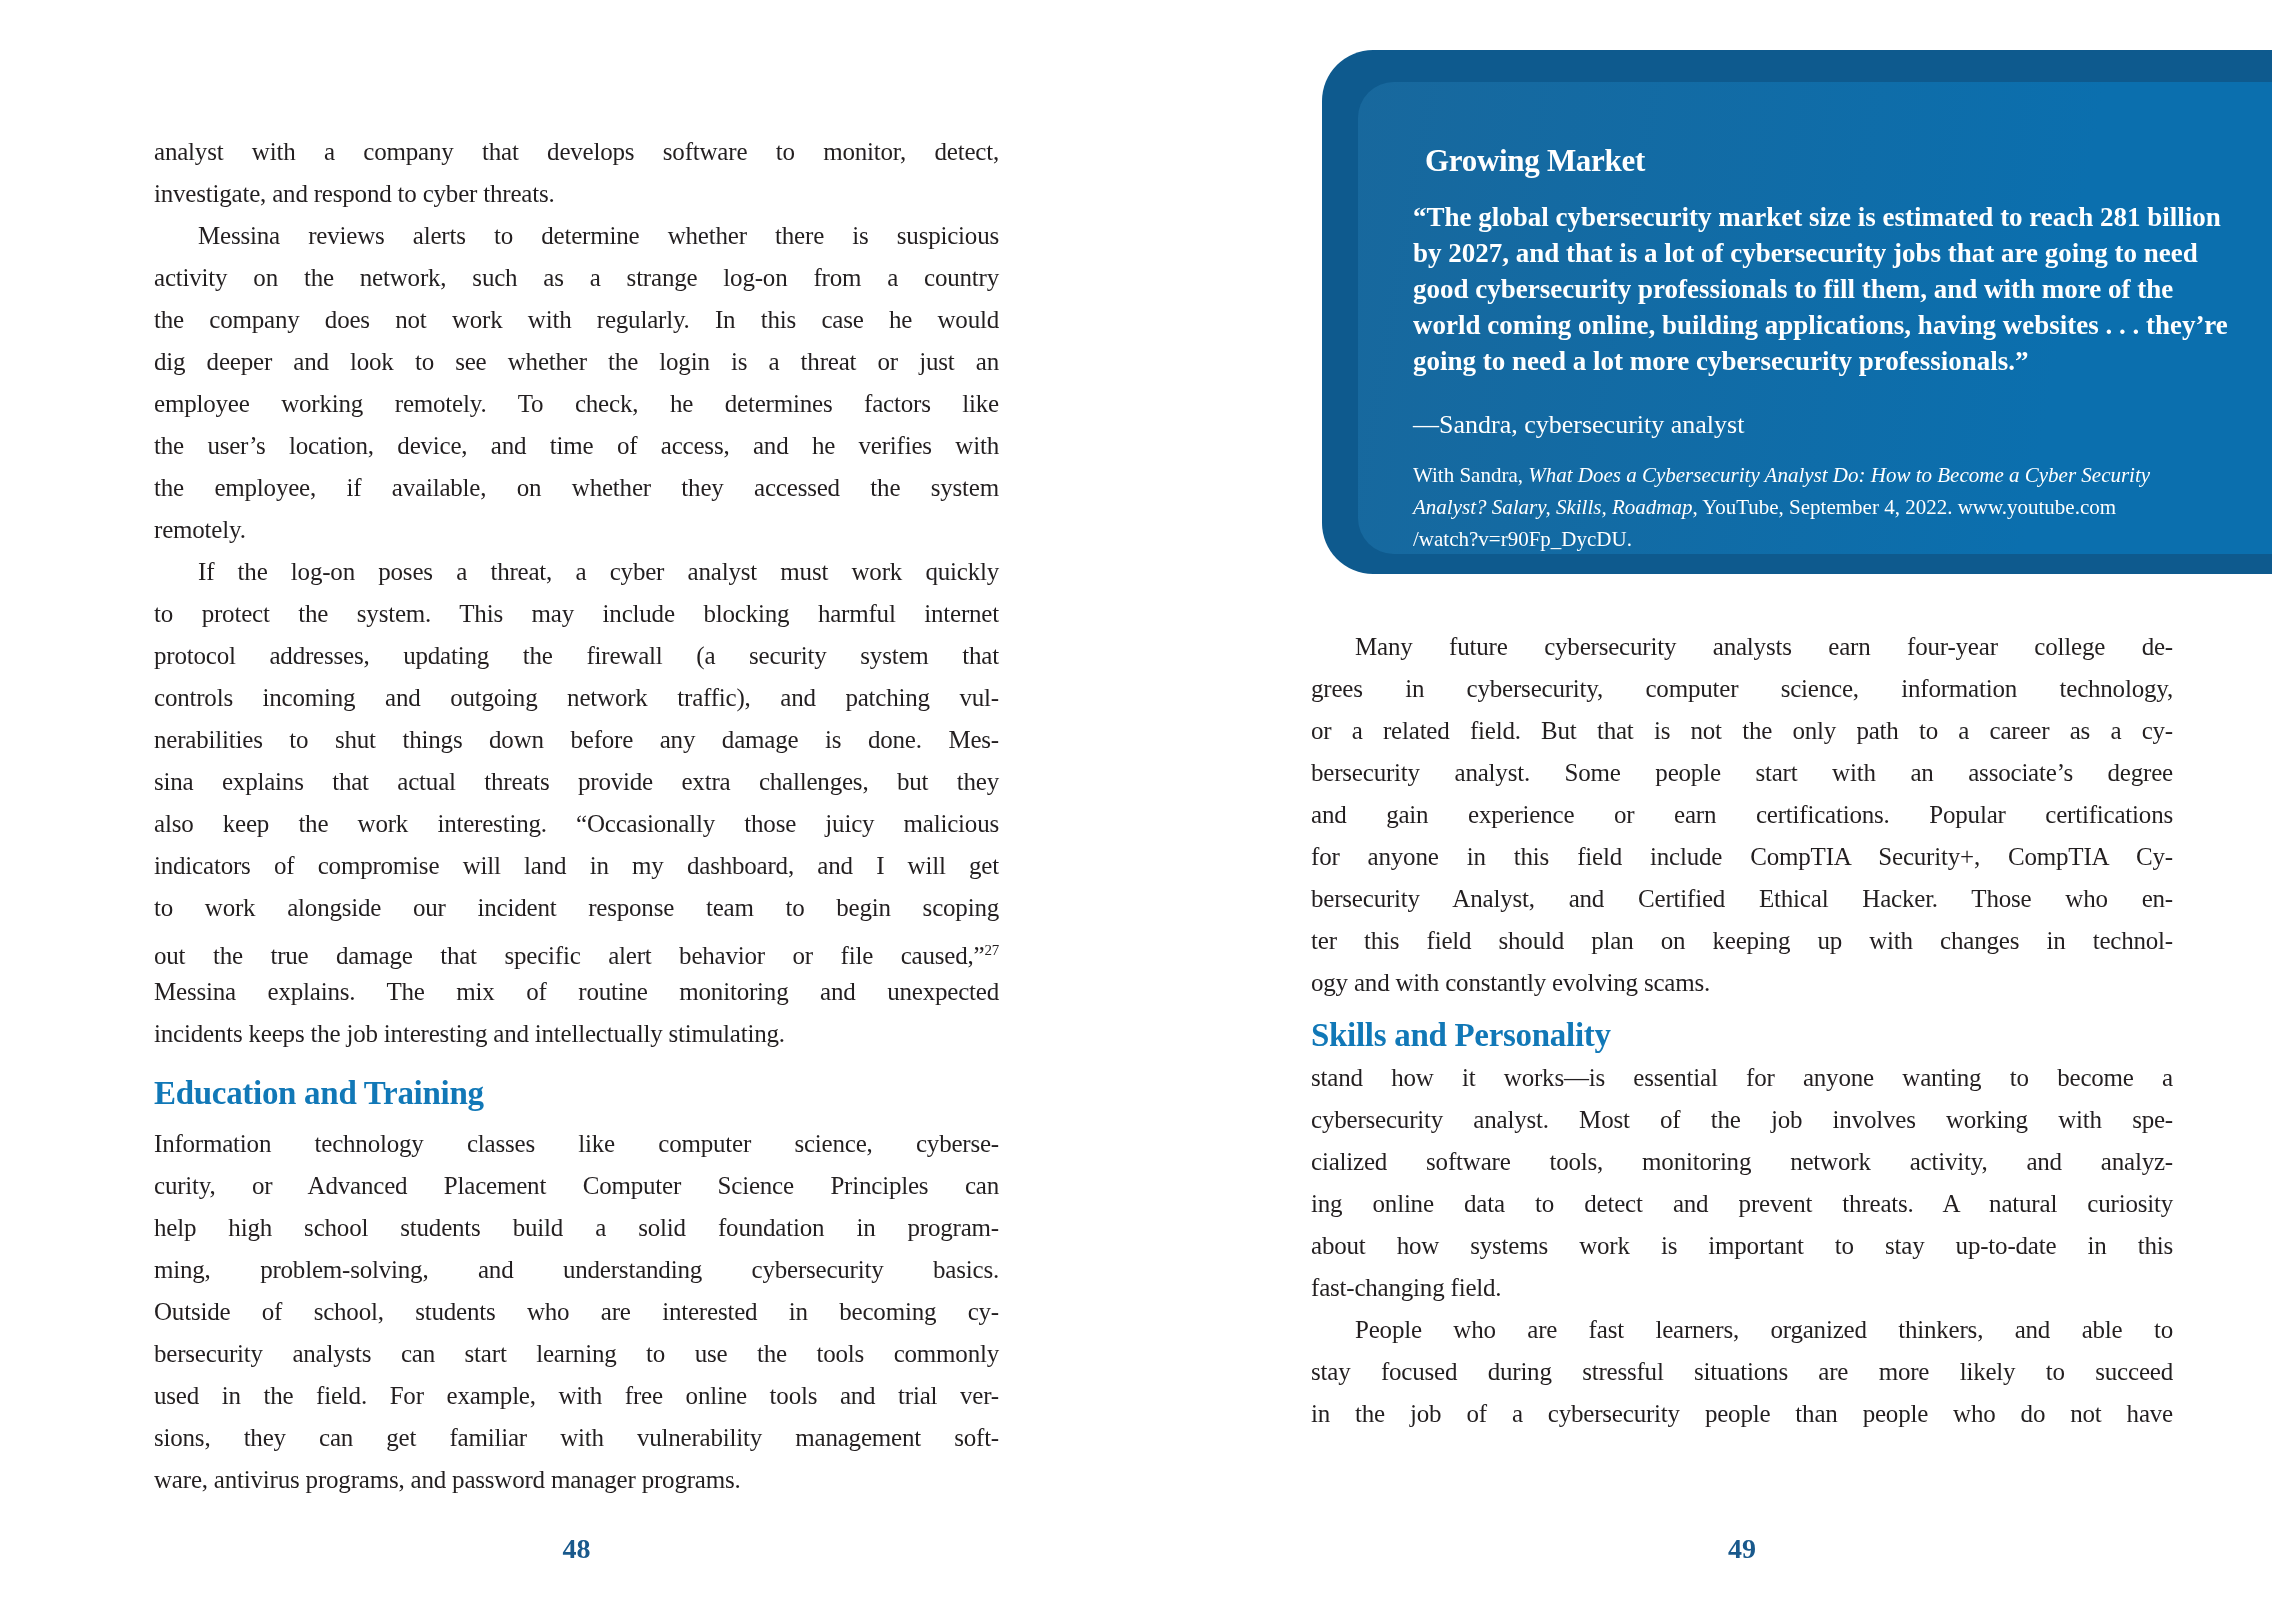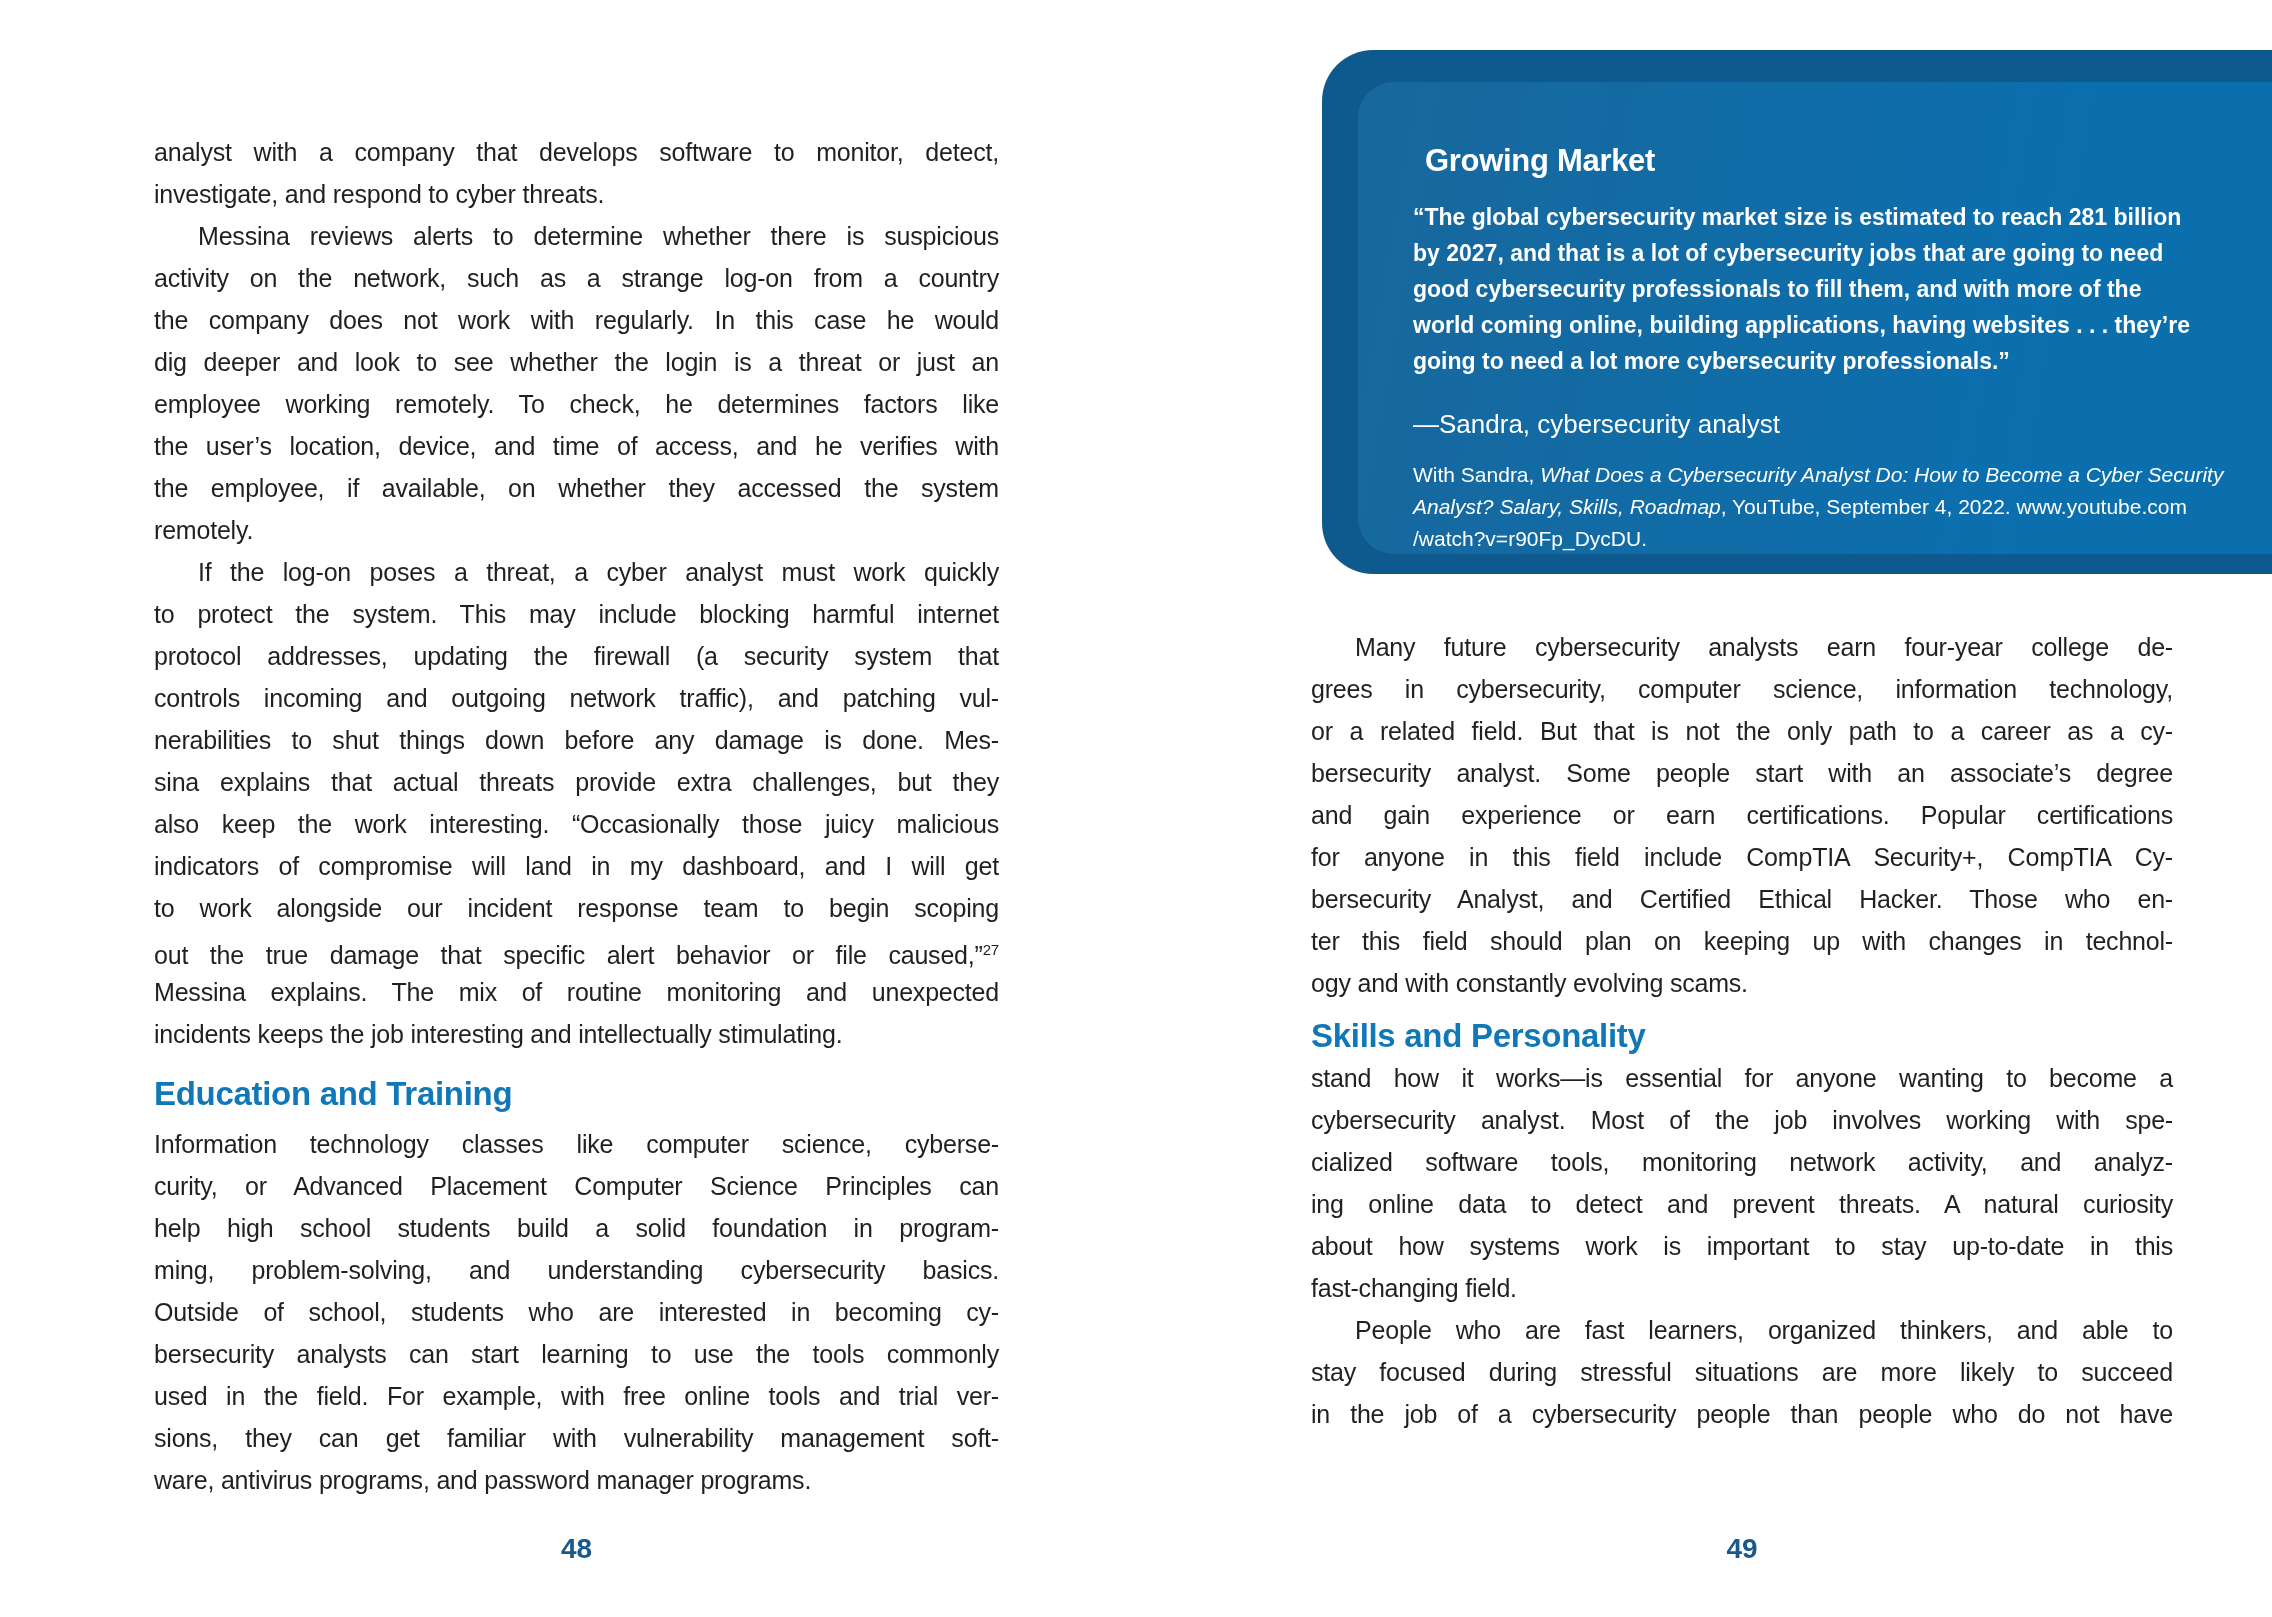--- a/index.html
+++ b/index.html
@@ -1,21 +1,21 @@
 <!DOCTYPE html>
 <html style="--heading-blue: #1178b7; --page-number-blue: #19598c; --body-text: #231f20; --aside-outer-blue: #0e5a8e; --aside-inner-blue-left: #18689d; --aside-inner-blue-right: #0b6fae; --aside-text: #ffffff;font-size:9.3px"><head>
 <meta charset="utf-8">
 <style>
   html,body { margin:0; padding:0; background:#ffffff; }
   .stage {
     position:relative;
     width:2273px; height:1617px;
     background:#ffffff;
     overflow:hidden;
-    font-family:Liberation Sans, sans-serif;
+    font-family:Liberation Serif, serif;
     color:var(--body-text,#231f20);
   }
   .col { position:absolute; }
   .col-left  { left:154px;  top:131px;  width:845px; }
   .col-right { left:1311px; top:626px; width:862px; }
   .para { margin:0; }
   .line {
     height:42px; line-height:42px;
     font-size:25px; letter-spacing:-0.2px;
     text-align:justify; text-align-last:justify; text-justify:inter-word;
@@ -45,21 +45,21 @@
   .callout-inner {
     position:absolute; left:36px; top:32px; right:0; bottom:20.4px;
     background:linear-gradient(100deg,var(--aside-inner-blue-left,#17689e) 0%,var(--aside-inner-blue-right,#0b6fae) 75%);
     border-radius:36px 0 0 36px;
     color:var(--aside-text,#ffffff);
     padding:50px 20.4px 0 55px;
     box-sizing:border-box;
   }
   .callout h3 { margin:12px; font-size:31px; line-height:34px; font-weight:bold; letter-spacing:-0.3px; }
   .callout .line { text-align:left; text-align-last:left; letter-spacing:0; }
-  .quote .line { height:36px; line-height:36px; font-size:23px; font-weight:bold; }
+  .quote .line { height:36px; line-height:36px; font-size:27px; font-weight:bold; }
   .quote { margin-top:21px; }
   .attribution { margin-top:32px; font-size:26px; line-height:27px; }
   .citation { margin-top:21px; }
   .citation .line { height:32px; line-height:32px; font-size:21px; font-weight:normal; }
   .it { font-style:italic; }
   .sup { font-size:15px; vertical-align:9.3px; }
 </style>
 </head>
 <body>
 

